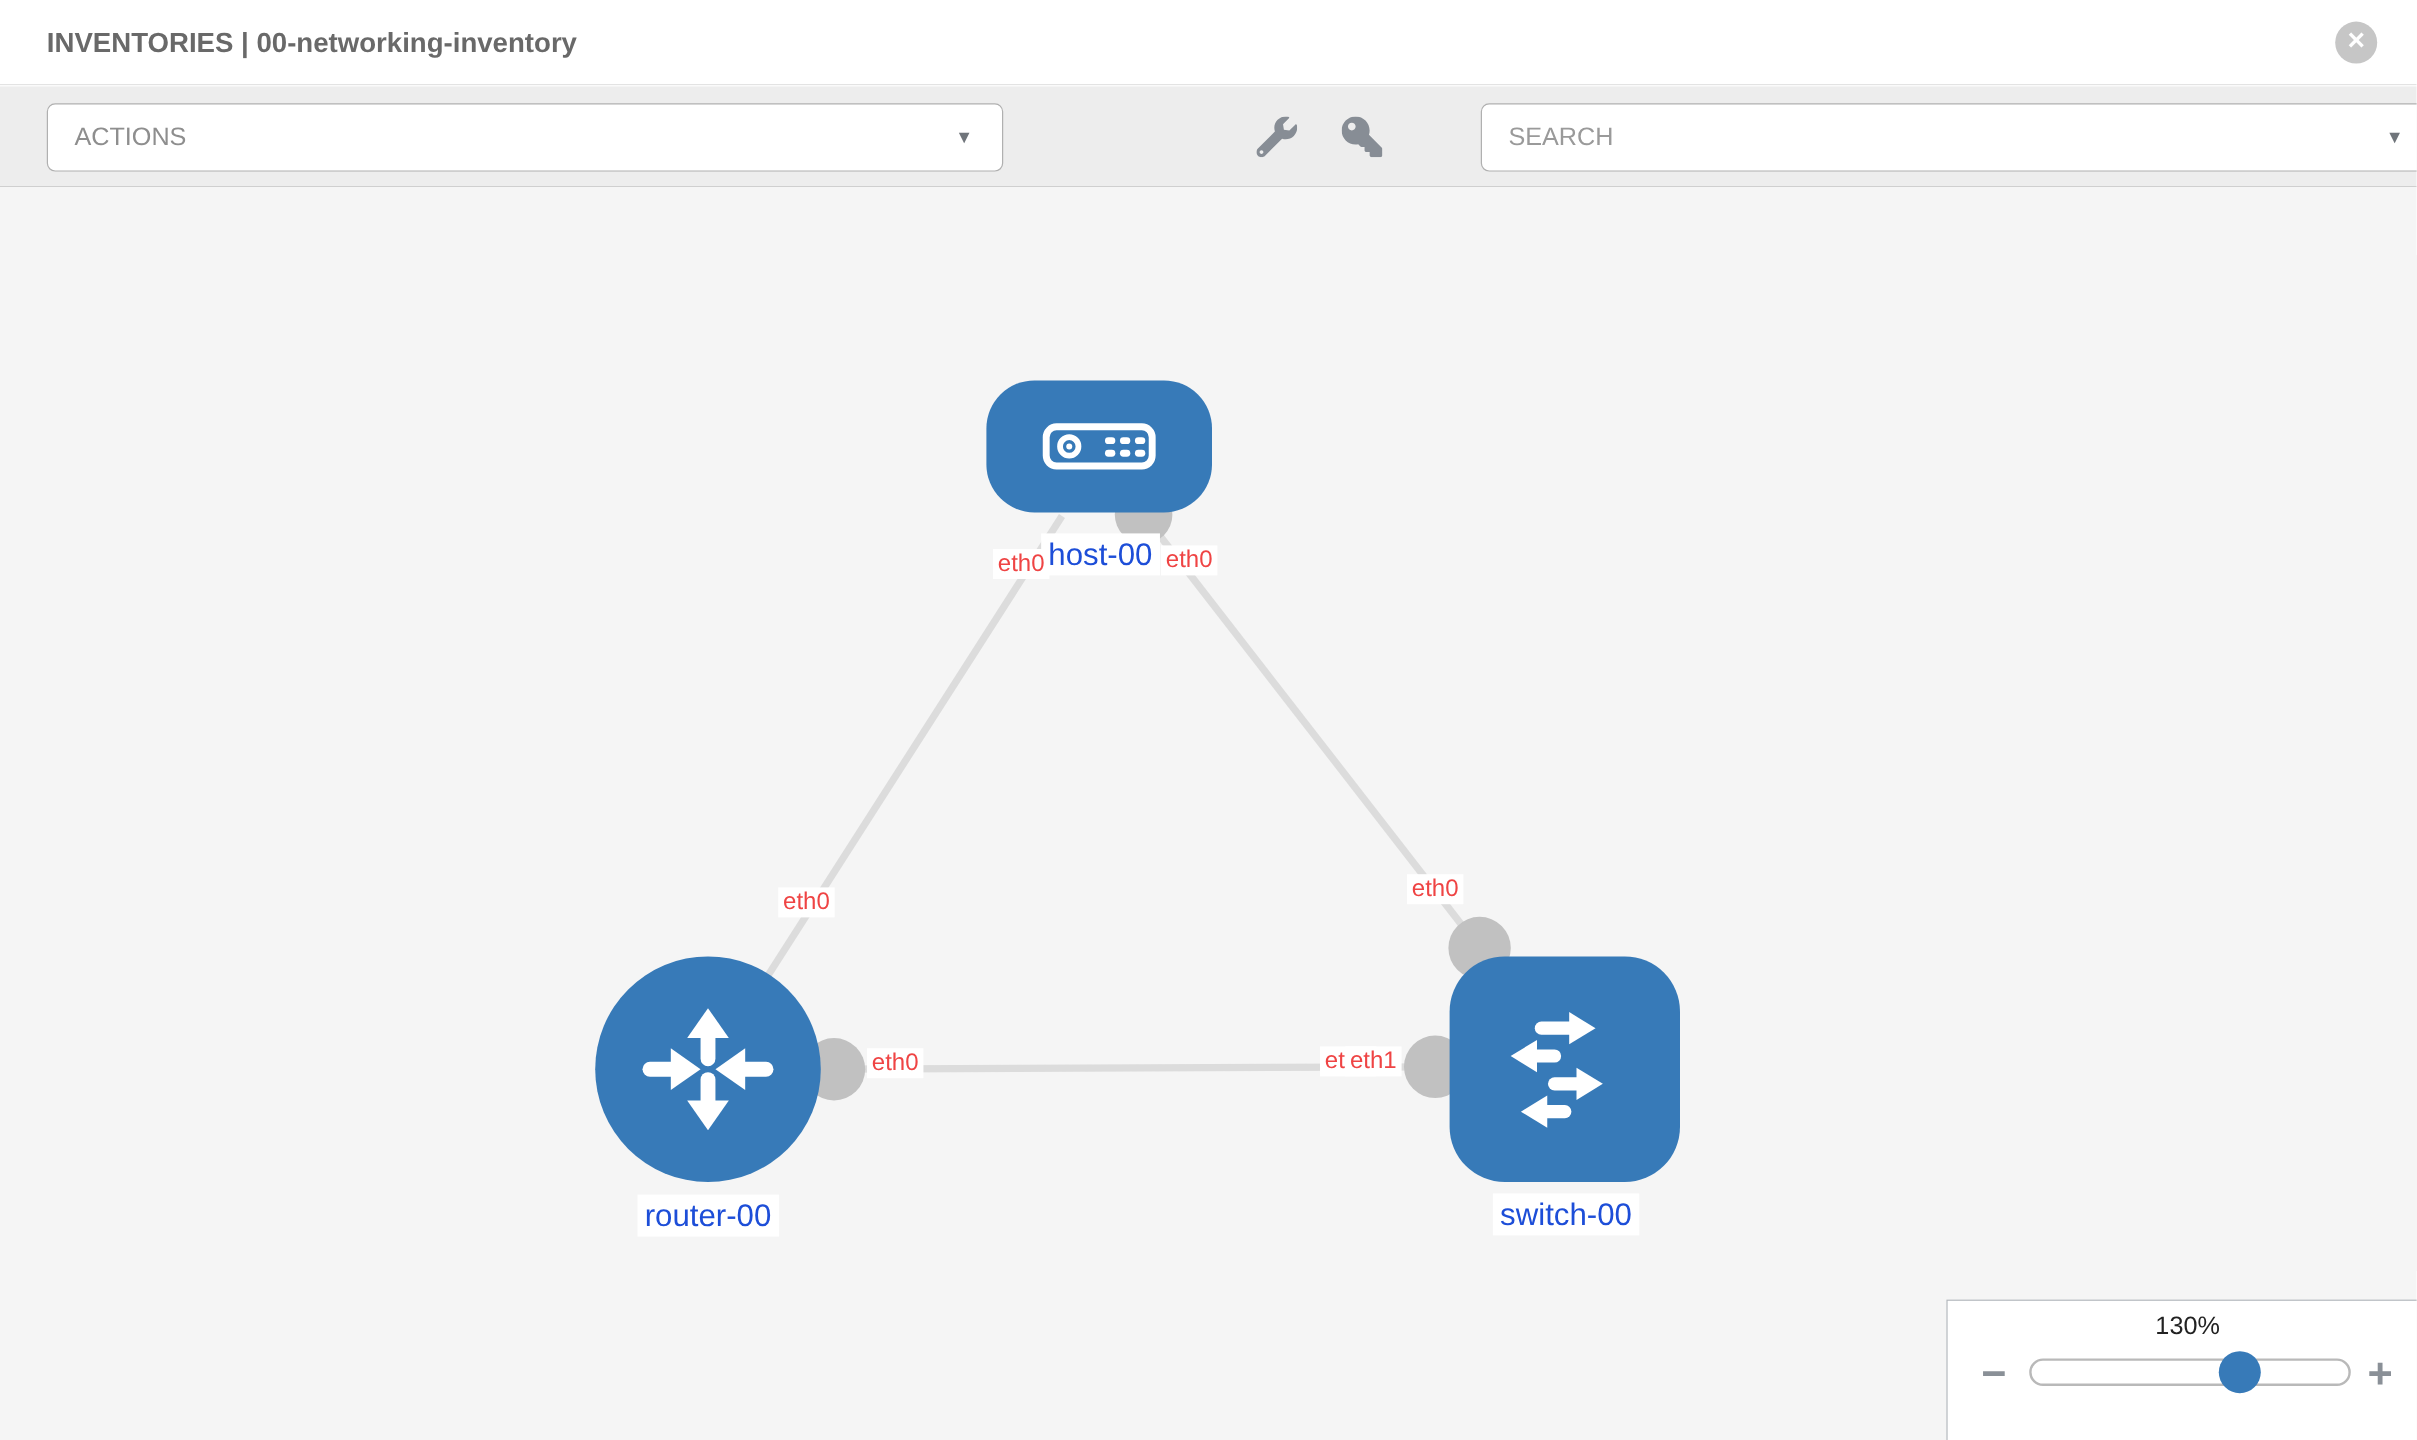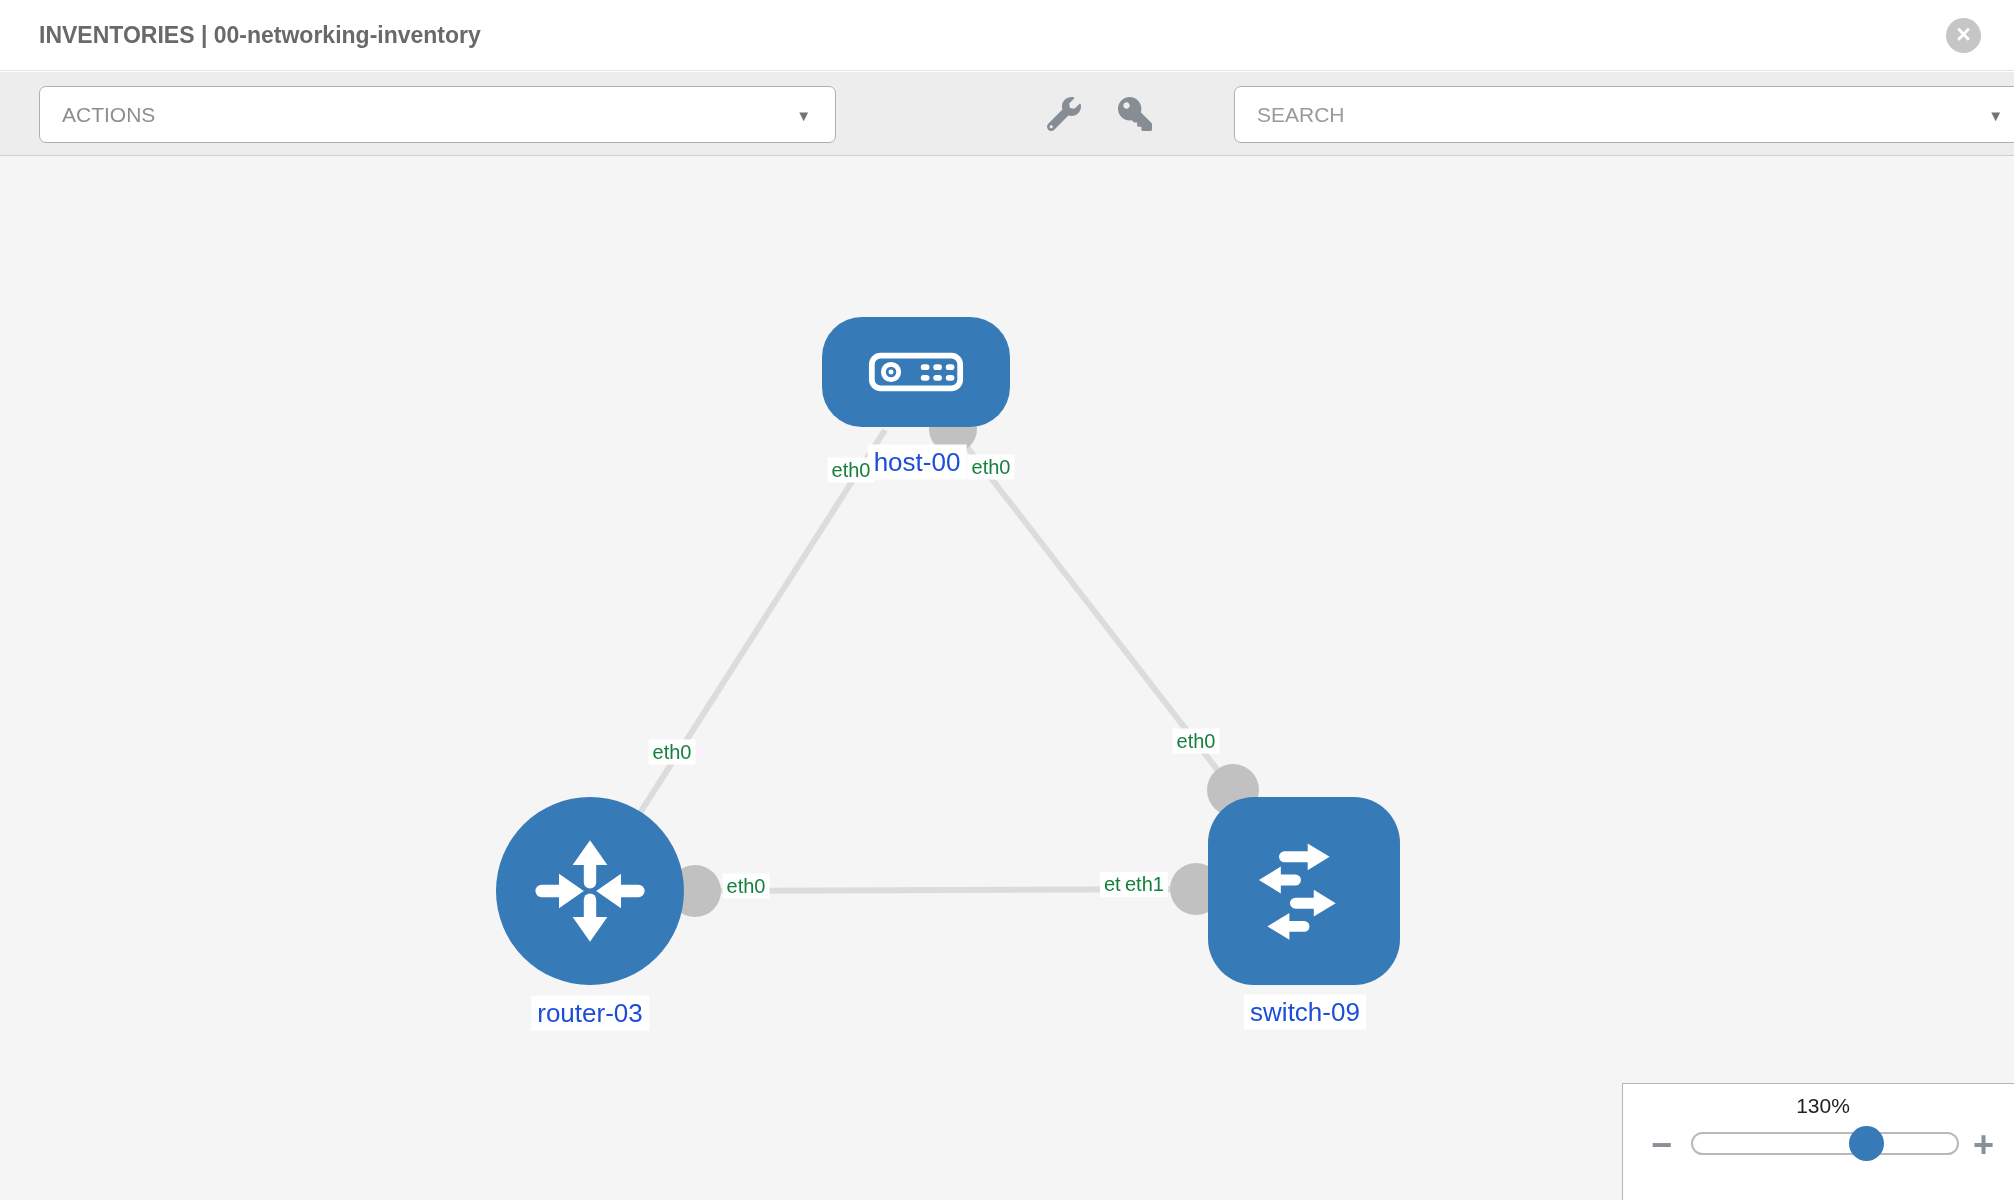--- a/index.html
+++ b/index.html
@@ -64,21 +64,21 @@
   .node-host   { left: 822px;  top: 161px; width: 188px; height: 110px; border-radius: 40px; }
   .node-router { left: 496px;  top: 641px; width: 188px; height: 188px; border-radius: 50%; }
   .node-switch { left: 1208px; top: 641px; width: 192px; height: 188px; border-radius: 46px; }
 
   .node-label {
     position: absolute; transform: translate(-50%, -50%);
     background: #fff; color: #1d4ed8; font-size: 26px; padding: 2px 6px;
     white-space: nowrap; z-index: 6;
   }
   .if-label {
-    position: absolute; background: #fff; color: #15803d; font-size: 20px;
+    position: absolute; background: #fff; color: #ef4444; font-size: 20px;
     padding: 1px 4px; white-space: nowrap; z-index: 6;
   }
   .if-centered { transform: translate(-50%, -50%); }
 
   
   .zoom-panel {
     position: absolute; left: 1622px; top: 1083px; width: 400px; height: 130px;
     background: #fff; border: 1px solid #b2b7bc; z-index: 20;
   }
   .zoom-level {
@@ -185,22 +185,22 @@
           <polygon points="13,41 31,30 31,52" stroke="none"></polygon>
           <line x1="43" y1="60" x2="62" y2="60"></line>
           <polygon points="76,60 58,49 58,71" stroke="none"></polygon>
           <line x1="50" y1="79" x2="34" y2="79"></line>
           <polygon points="20,79 38,68 38,90" stroke="none"></polygon>
         </g>
       </svg>
     </div>
 
     <div class="node-label" style="left:917px; top:306px;">host-00</div>
-    <div class="node-label" style="left:590px; top:857px;">router-03</div>
-    <div class="node-label" style="left:1305px; top:856px;">switch-09</div>
+    <div class="node-label" style="left:590px; top:857px;">router-00</div>
+    <div class="node-label" style="left:1305px; top:856px;">switch-00</div>
 
     <div class="if-label if-centered" style="left:851px;  top:314px;">eth0</div>
     <div class="if-label if-centered" style="left:991px;  top:311px;">eth0</div>
     <div class="if-label if-centered" style="left:672px;  top:596px;">eth0</div>
     <div class="if-label if-centered" style="left:1196px; top:585px;">eth0</div>
     <div class="if-label if-centered" style="left:746px;  top:730px;">eth0</div>
     <div class="if-label" style="left:1100px; top:716px; z-index:5;">eth1</div>
     <div class="if-label" style="left:1121px; top:716px; z-index:6;">eth1</div>
   </div>
 

